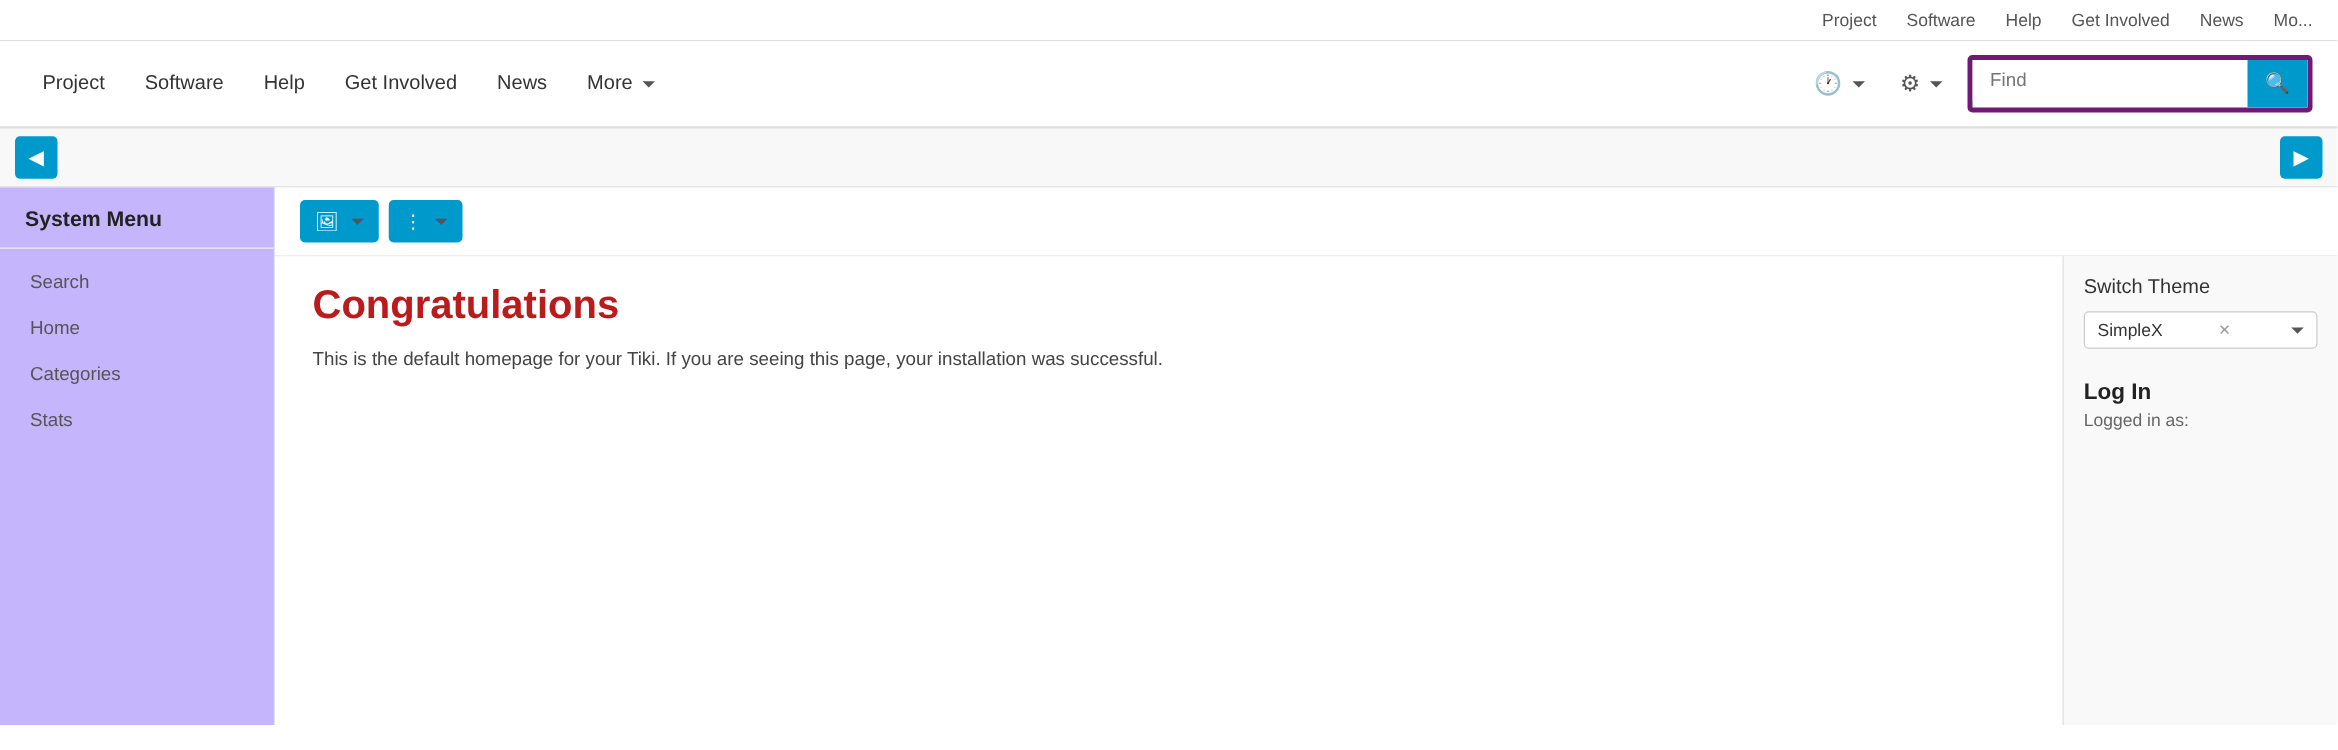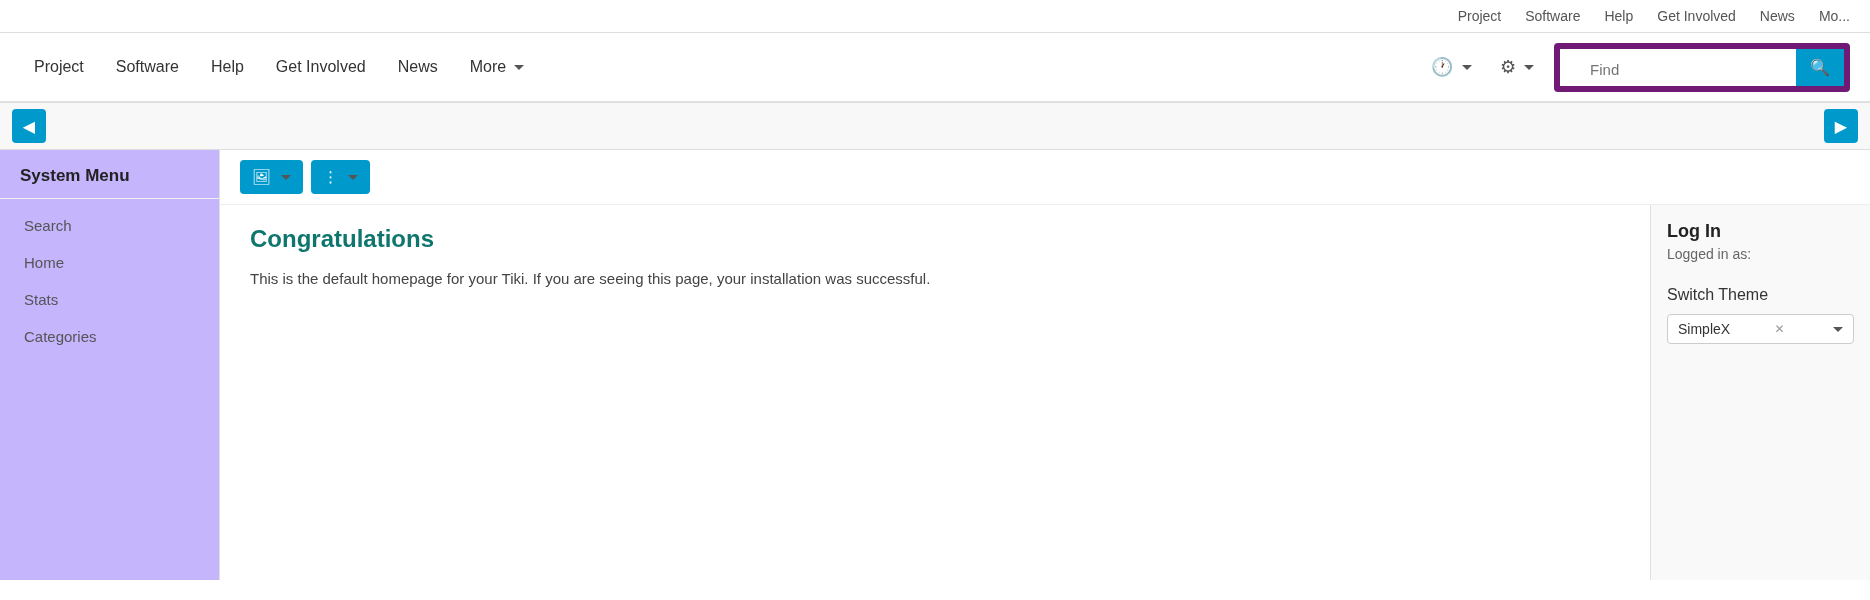--- a/index.html
+++ b/index.html
@@ -71,25 +71,24 @@
       color: #555;
       font-size: 18px;
       display: flex;
       align-items: center;
       gap: 4px;
       padding: 6px 8px;
       border-radius: 4px;
     }
     .search-box {
       display: flex;
-      align-items: flex-end;
-      border: 6px solid #701a75;
+      align-items: flex-start;
+      border: 4px solid #701a75;
       border-radius: 4px;
       overflow: hidden;
-      padding-left: 16px;
     }
     .search-input {
       border: none;
       outline: none;
       padding: 8px 14px;
       font-size: 15px;
       width: 220px;
       color: #999;
     }
     .search-btn {
@@ -170,23 +169,23 @@
       align-items: center;
       gap: 10px;
       margin-bottom: 14px;
       cursor: pointer;
     }
     .lock-icon {
       font-size: 20px;
       color: #999;
     }
     .congrats-title {
-      font-size: 24px;
+      font-size: 32px;
       font-weight: bold;
-      color: #0f766e;
+      color: #b91c1c;
       margin-bottom: 14px;
     }
     .congrats-text {
       font-size: 15px;
       color: #444;
       line-height: 1.6;
       max-width: 700px;
     }
 
     
@@ -313,22 +312,22 @@
   </button>
 </div>
 
 <div class="content-area">
 
   <div class="sidebar">
     <div class="sidebar-title">System Menu</div>
     <ul class="sidebar-menu">
       <li>Search</li>
       <li>Home</li>
+      <li>Categories</li>
       <li>Stats</li>
-      <li>Categories</li>
     </ul>
   </div>
 
   <div style="flex:1; display:flex; flex-direction:column;">
 
     <div class="action-bar">
       <button class="action-btn">
         <span>🖼</span>
         <span class="chevron-down"></span>
       </button>
@@ -339,28 +338,28 @@
     </div>
 
     <div style="display:flex; flex:1;">
       <div class="main-content">
         <div class="congrats-title">Congratulations</div>
         <p class="congrats-text">This is the default homepage for your Tiki. If you are seeing this page, your installation was successful.</p>
       </div>
 
       <div class="right-panel">
         <div class="right-panel-section">
-          <div class="log-in-title">Log In</div>
-          <div class="logged-in-as">Logged in as:</div>
-        </div>
-        <div class="right-panel-section">
           <div class="right-panel-title">Switch Theme</div>
           <div class="theme-select">
             <span>SimpleX</span>
             <span style="font-size:12px; color:#999;">✕</span>
             <span class="chevron-down"></span>
           </div>
         </div>
+        <div class="right-panel-section">
+          <div class="log-in-title">Log In</div>
+          <div class="logged-in-as">Logged in as:</div>
+        </div>
       </div>
     </div>
 
   </div>
 </div>
 
 </body></html>

